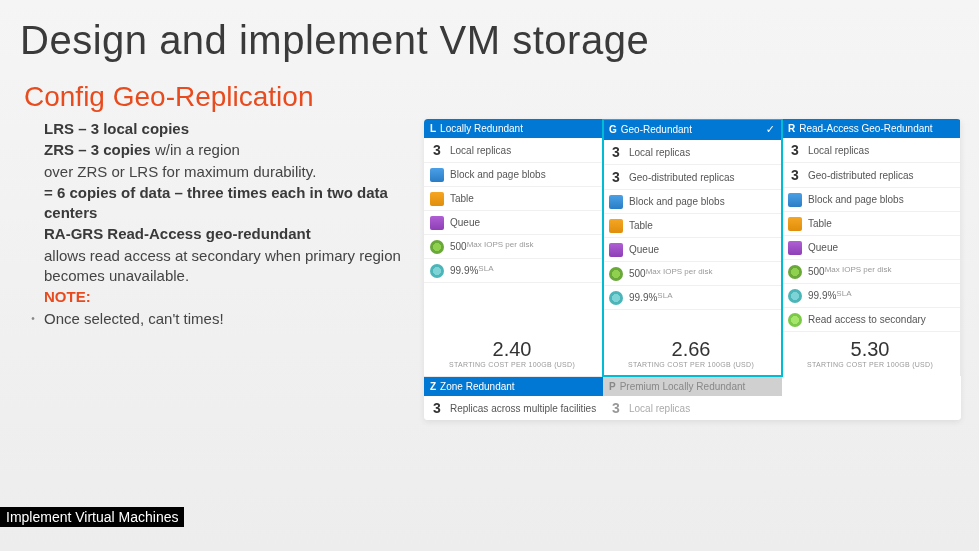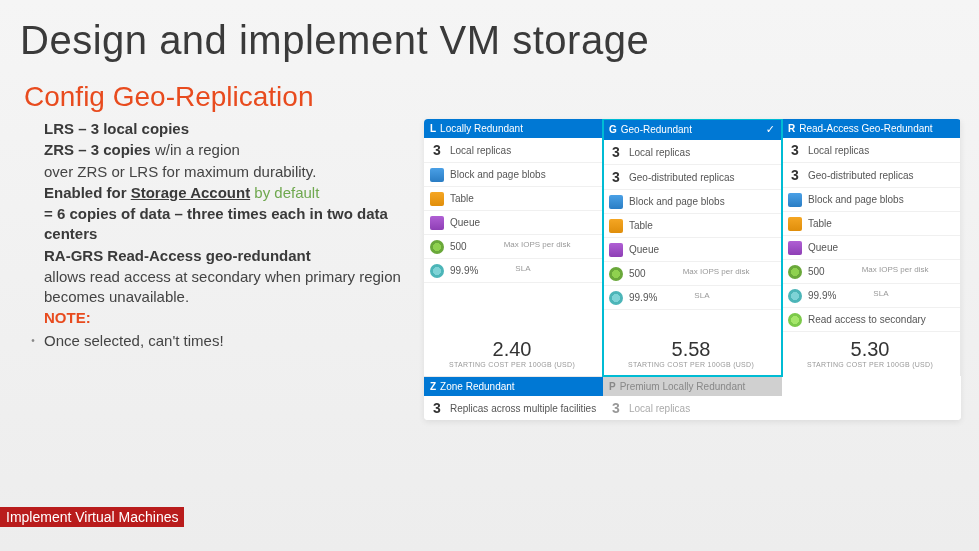--- a/index.html
+++ b/index.html
@@ -38,21 +38,21 @@
   .b { font-weight: 600; color: #3a3a3a; }
   .green { color: #6fa84f; }
   .red { color: #e84b1e; font-weight: 600; }
   .u { text-decoration: underline; }
   .note-row { display: flex; align-items: flex-start; margin-top: 2px; }
   .dot { width: 10px; text-align: center; margin-right: 6px; margin-left: -16px; color:#888; font-size:10px; line-height:20px;}
   .footer-tag {
     position: absolute;
     left: 0;
     bottom: 24px;
-    background: #b91c1c;
+    background: #000000;
     color: #fff;
     font-size: 14px;
     padding: 2px 6px;
     font-weight: 400;
   }
   
   .right {
     flex: 1;
     background: #fff;
     border-radius: 4px;
@@ -86,21 +86,21 @@
   .row {
     display: flex;
     align-items: center;
     gap: 6px;
     padding: 4px 6px;
     border-bottom: 1px solid #f0f0f0;
     min-height: 24px;
   }
   .row .ic { width: 14px; height: 14px; flex-shrink: 0; display:flex; align-items:center; justify-content:center; font-size:11px; }
   .num { font-size: 14px; font-weight: 600; color: #333; width: 14px; text-align: center; flex-shrink:0; }
-  .sub { font-size: 8px; color: #999; line-height: 1.1; margin-left: 37px; }
+  .sub { font-size: 8px; color: #999; line-height: 1.1; }
   .two-line { display: flex; }
   .price-row {
     margin-top: auto;
     padding: 6px 8px 8px 6px;
     text-align: center;
   }
   .price { font-size: 20px; font-weight: 300; color: #333; }
   .price-sub { font-size: 7px; color: #999; letter-spacing: 0.3px; }
   .bottom-head {
     grid-column: span 1;
@@ -135,21 +135,20 @@
 <body>
 
 <div class="title">Design and implement VM storage</div>
 <div class="subtitle">Config Geo-Replication</div>
 
 <div class="columns">
   <div class="left">
     <p><span class="b">LRS – 3 local copies</span></p>
     <p><span class="b">ZRS – 3 copies </span><span>w/in a region</span></p>
     <p>over ZRS or LRS for maximum durability.</p>
-    <p><span class="b">Enabled for </span><span class="b u">Storage Account</span><span class="green"> by default</span></p>
     <p class="b">= 6 copies of data – three times each in two data centers</p>
     <p class="b">RA-GRS Read-Access geo-redundant</p>
     <p>allows read access at secondary when primary region becomes unavailable.</p>
     <p class="red">NOTE:</p>
     <div class="note-row">
       <span class="dot">•</span>
       <span>Once selected, can't times!</span>
     </div>
   </div>
 
@@ -228,21 +227,21 @@
           </span>
         </div>
         <div class="row">
           <span class="ic ic-sla"></span>
           <span class="two-line">
             <span>99.9%</span>
             <span class="sub">SLA</span>
           </span>
         </div>
         <div class="price-row">
-          <div class="price">5.58</div>
+          <div class="price">2.66</div>
           <div class="price-sub">STARTING COST PER 100GB (USD)</div>
         </div>
       </div>
       <div class="col">
         <div class="col-head">
           <span class="code">R</span>
           <span>Read-Access Geo-Redundant</span>
         </div>
         <div class="row">
           <span class="num">3</span>

